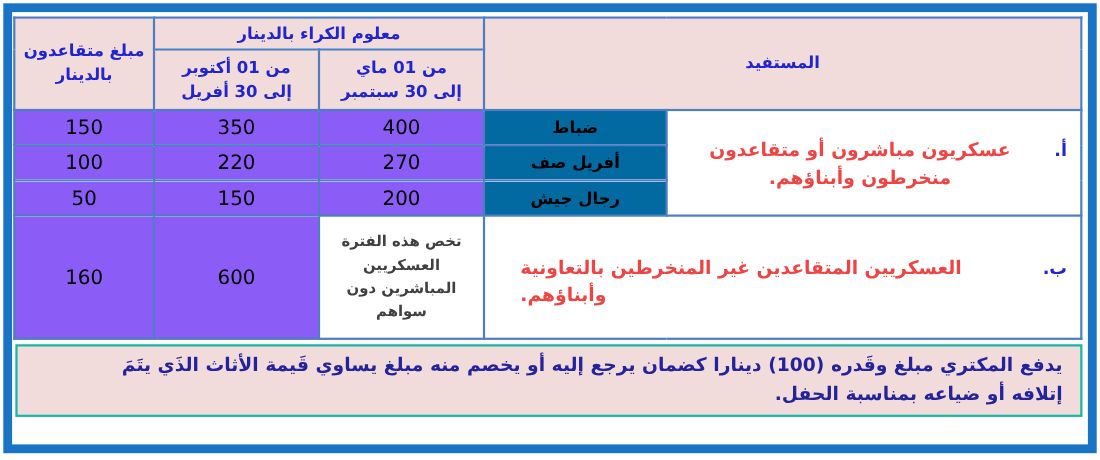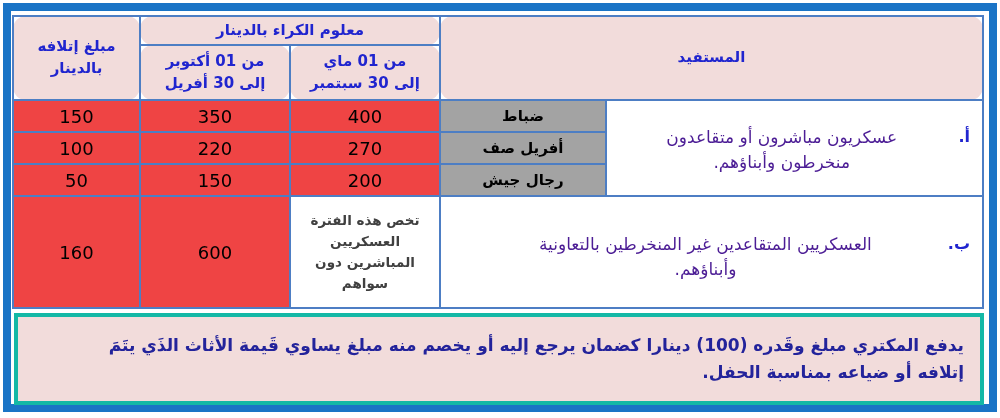--- a/index.html
+++ b/index.html
@@ -16,51 +16,50 @@
   table.tbl{
     width:970px;border-collapse:collapse;table-layout:fixed;direction:rtl;
   }
   .tbl td{
     border:2px solid #4d7ec4;text-align:center;vertical-align:middle;
     padding:1px 2px;box-sizing:border-box;overflow:hidden;
   }
   .hdr{
     background:#f2dcdb;color:#2025cf;font-weight:bold;font-size:15px;
     line-height:1.45;
-    border-radius:13px;
   }
   .pre{white-space:pre-line;}
   .row-hdr1{height:29px;}
   .row-hdr2{height:55px;}
   .row-data{height:32px;}
   .row-b{height:112px;}
-  .num{background:#ef4444;color:#000000;font-size:18px;font-weight:400;}
-  .rank{background:#a3a3a3;color:#000000;font-size:15px;font-weight:bold;}
+  .num{background:#8b5cf6;color:#000000;font-size:18px;font-weight:400;}
+  .rank{background:#0369a1;color:#000000;font-size:15px;font-weight:bold;}
   .maynote{
     background:#ffffff;color:#404040;font-size:13.5px;font-weight:bold;
     line-height:1.55;
   }
   .bene-cell{background:#ffffff;}
   .bene{
     display:flex;direction:rtl;align-items:flex-start;
     padding:4px 10px 0 6px;gap:10px;
   }
   .bene-b{align-items:flex-start;padding-top:10px;}
   .marker{
     color:#2025cf;font-weight:bold;font-size:16px;flex:0 0 auto;
     padding-top:2px;
   }
   .bene-text{
-    flex:1 1 auto;color:#4c1d95;font-weight:normal;font-size:17px;
+    flex:1 1 auto;color:#ef4444;font-weight:bold;font-size:17px;
     line-height:1.5;white-space:pre-line;text-align:center;
   }
-  .bene-text-b{text-align:center;padding-left:24px;}
+  .bene-text-b{text-align:left;padding-left:24px;}
   .note-box{
-    margin-top:4px;width:970px;height:92px;box-sizing:border-box;
-    border:4px solid #14b8a6;background:#f2dcdb;
+    margin-top:4px;width:970px;height:66px;box-sizing:border-box;
+    border:2px solid #14b8a6;background:#f2dcdb;
     display:flex;align-items:center;
   }
   .note-text{
     width:100%;direction:rtl;text-align:right;padding:0 16px;
     color:#23239b;font-weight:bold;font-size:17px;line-height:1.6;
     white-space:pre-line;
   }
 </style>
 </head>
 <body>
@@ -73,21 +72,21 @@
         <col style="width:166px">
         <col style="width:150px">
         <col style="width:150px">
         <col style="width:127px">
     </colgroup>
 
     <tbody>
         <tr class="row-hdr1">
       <td class="hdr" colspan="2" rowspan="2">المستفيد</td>
       <td class="hdr" colspan="2">معلوم الكراء بالدينار</td>
-      <td class="hdr pre" rowspan="2">مبلغ إتلافه
+      <td class="hdr pre" rowspan="2">مبلغ متقاعدون
 بالدينار</td>
     </tr>
 
     <tr class="row-hdr2">
       <td class="hdr pre">من 01 ماي
 إلى 30 سبتمبر</td>
       <td class="hdr pre">من 01 أكتوبر
 إلى 30 أفريل</td>
     </tr>
 

